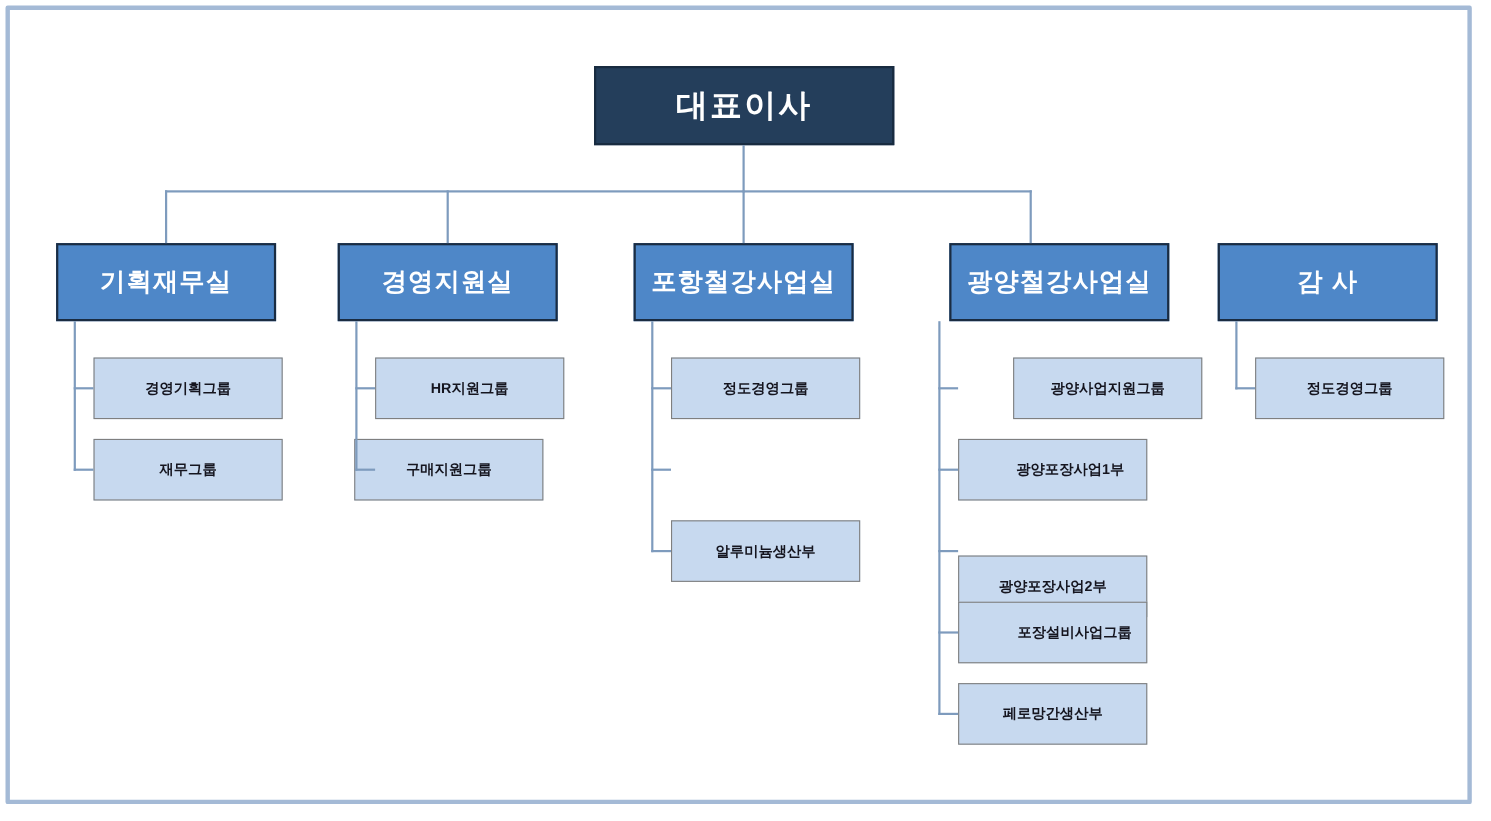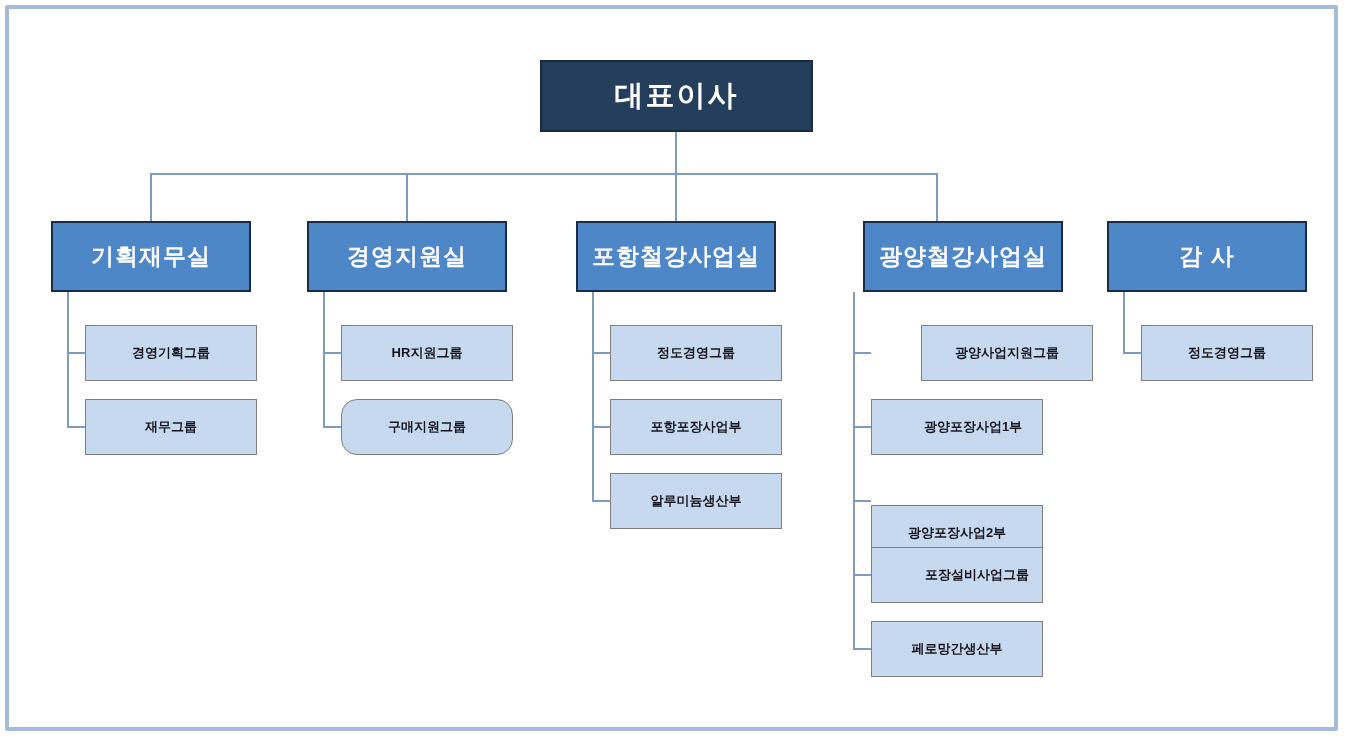--- a/index.html
+++ b/index.html
@@ -54,28 +54,27 @@
     <div class="line" style="left: 150px; top: 173px; width: 2px; height: 48px;"></div>
     <div class="node child" style="left: 85px; top: 325px;">경영기획그룹</div>
     <div class="line" style="left: 67px; top: 352px; width: 18px; height: 2px;"></div>
     <div class="node child" style="left: 85px; top: 399px;">재무그룹</div>
     <div class="line" style="left: 67px; top: 426px; width: 18px; height: 2px;"></div>
     <div class="line" style="left: 67px; top: 292px; width: 2px; height: 136px;"></div>
     <div class="node dept" style="left: 307px; width: 200px;">경영지원실</div>
     <div class="line" style="left: 406px; top: 173px; width: 2px; height: 48px;"></div>
     <div class="node child" style="left: 341px; top: 325px;">HR지원그룹</div>
     <div class="line" style="left: 323px; top: 352px; width: 18px; height: 2px;"></div>
-    <div class="node child" style="left: 341px; top: 399px; border-radius: 16px;">구매지원그룹</div>
+    <div class="node child" style="left: 322px; top: 399px;">구매지원그룹</div>
     <div class="line" style="left: 323px; top: 426px; width: 18px; height: 2px;"></div>
     <div class="line" style="left: 323px; top: 292px; width: 2px; height: 136px;"></div>
     <div class="node dept" style="left: 576px; width: 200px;">포항철강사업실</div>
     <div class="line" style="left: 675px; top: 173px; width: 2px; height: 48px;"></div>
     <div class="node child" style="left: 610px; top: 325px;">정도경영그룹</div>
     <div class="line" style="left: 592px; top: 352px; width: 18px; height: 2px;"></div>
-    <div class="node child" style="left: 610px; top: 399px;">포항포장사업부</div>
     <div class="line" style="left: 592px; top: 426px; width: 18px; height: 2px;"></div>
     <div class="node child" style="left: 610px; top: 473px;">알루미늄생산부</div>
     <div class="line" style="left: 592px; top: 500px; width: 18px; height: 2px;"></div>
     <div class="line" style="left: 592px; top: 292px; width: 2px; height: 210px;"></div>
     <div class="node dept" style="left: 863px; width: 200px; font-family: Liberation Serif, serif;">광양철강사업실</div>
     <div class="line" style="left: 936px; top: 173px; width: 2px; height: 48px;"></div>
     <div class="node child" style="left: 921px; top: 325px;">광양사업지원그룹</div>
     <div class="line" style="left: 853px; top: 352px; width: 18px; height: 2px;"></div>
     <div class="node child" style="left: 871px; top: 399px; padding-left: 32px;">광양포장사업1부</div>
     <div class="line" style="left: 853px; top: 426px; width: 18px; height: 2px;"></div>

